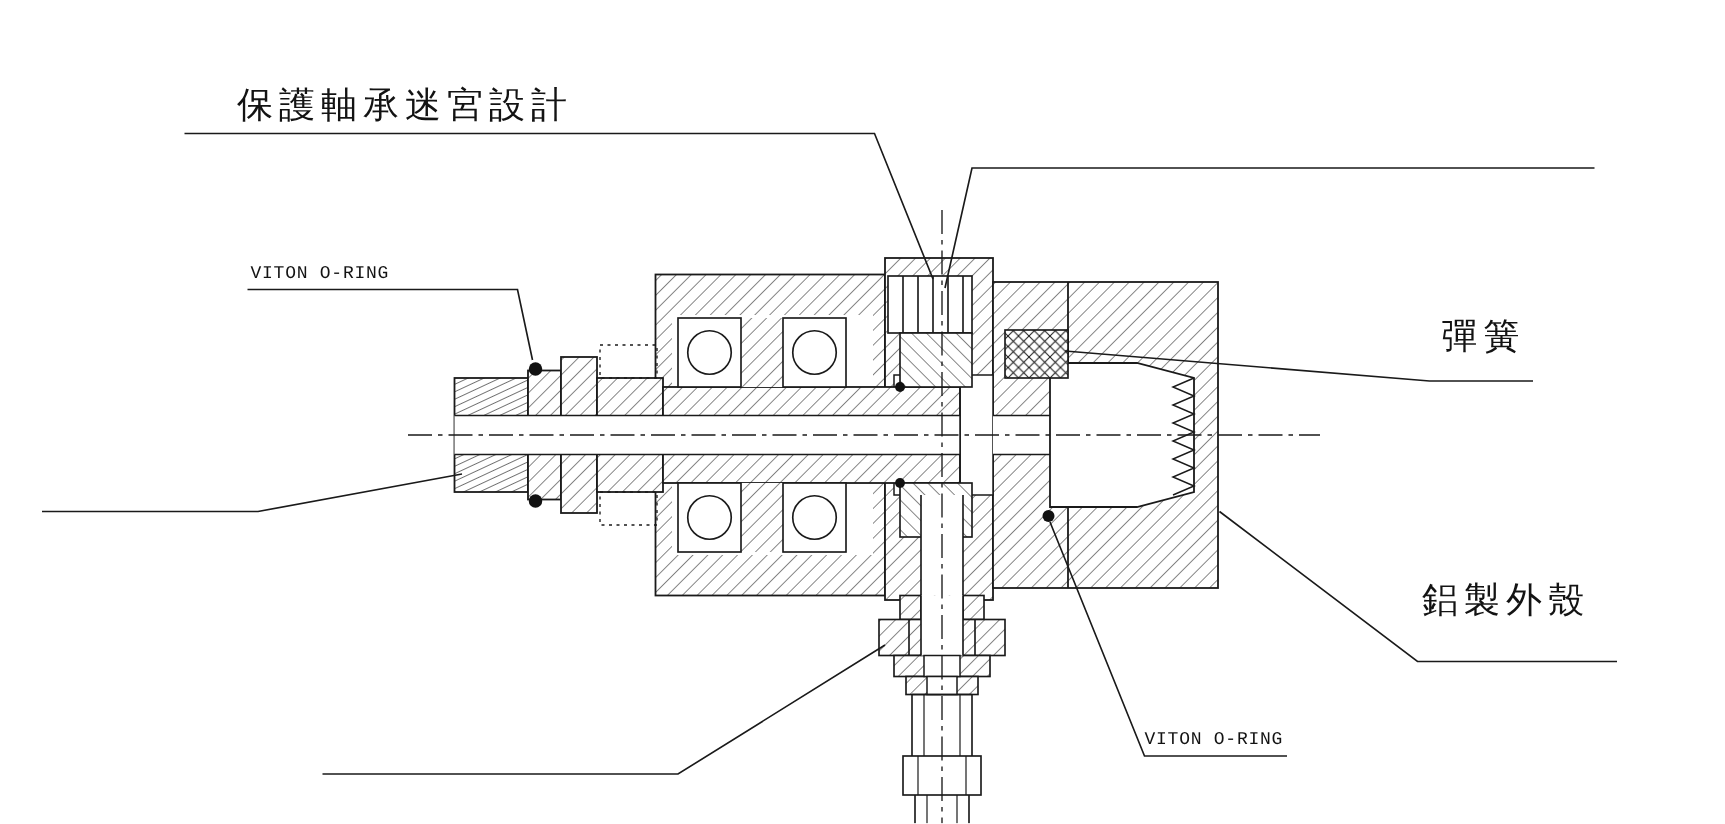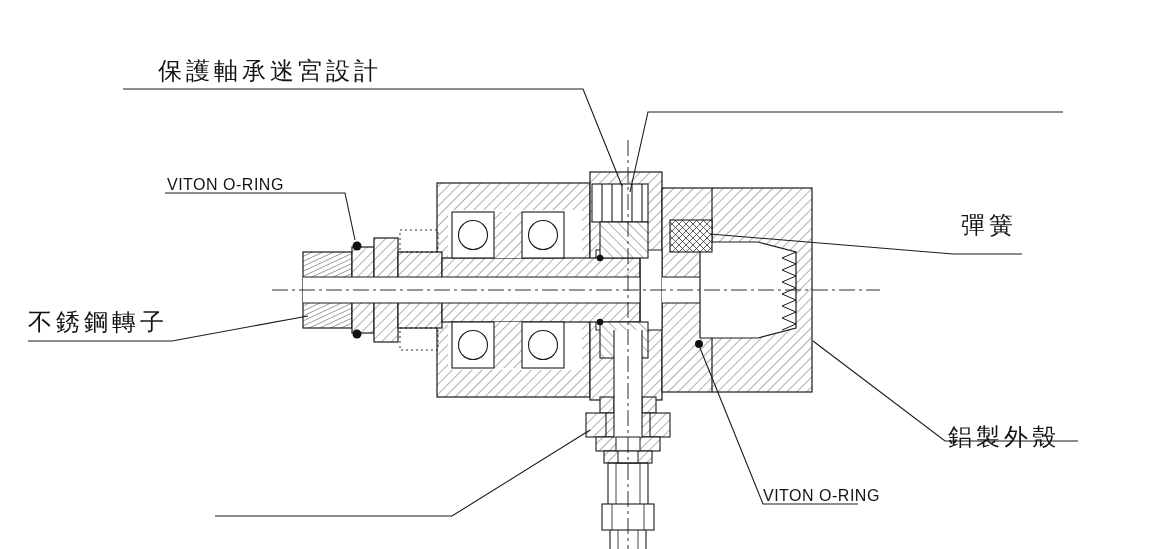--- a/index.html
+++ b/index.html
@@ -5,21 +5,21 @@
   html,body{margin:0;padding:0;background:#fff;}
   .canvas{
     position:relative;width:1150px;height:549px;background:#fff;
     font-family:"Liberation Sans","DejaVu Sans",sans-serif;overflow:hidden;
   }
   .canvas svg{position:absolute;left:0;top:0;}
   .lbl{
     position:absolute;color:#131313;font-size:24px;font-weight:500;
     letter-spacing:4px;white-space:nowrap;line-height:1.1;
   }
-  .lbl.small{font-size:16px;letter-spacing:0.5px;font-weight:400;}
+  .lbl.small{font-size:12px;letter-spacing:0.5px;font-weight:400;font-family:Liberation Mono, monospace;}
 </style>
 </head>
 <body>
 
 <div class="canvas">
 
   <svg width="1150" height="549" viewBox="0 0 1150 549">
     <defs>
       <pattern id="h45" width="7" height="7" patternUnits="userSpaceOnUse" patternTransform="rotate(45)">
         <rect width="7" height="7" fill="#ffffff"></rect>
@@ -156,20 +156,19 @@
     </g>
   </svg>
 
   <div class="lbl" style="left:158px;top:58px">保護軸承迷宮設計</div>
 
 
   <div class="lbl small" style="left:167px;top:176px">VITON O-RING</div>
 
   <div class="lbl" style="left:961px;top:212px">彈簧</div>
 
-  <div class="lbl" style="left:28px;top:309px">不銹鋼轉子</div>
 
-  <div class="lbl" style="left:948px;top:424px">鋁製外殼</div>
+  <div class="lbl" style="left:948px;top:388px">鋁製外殼</div>
 
 
   <div class="lbl small" style="left:763px;top:487px">VITON O-RING</div>
 
 </div>
 
 </body></html>

